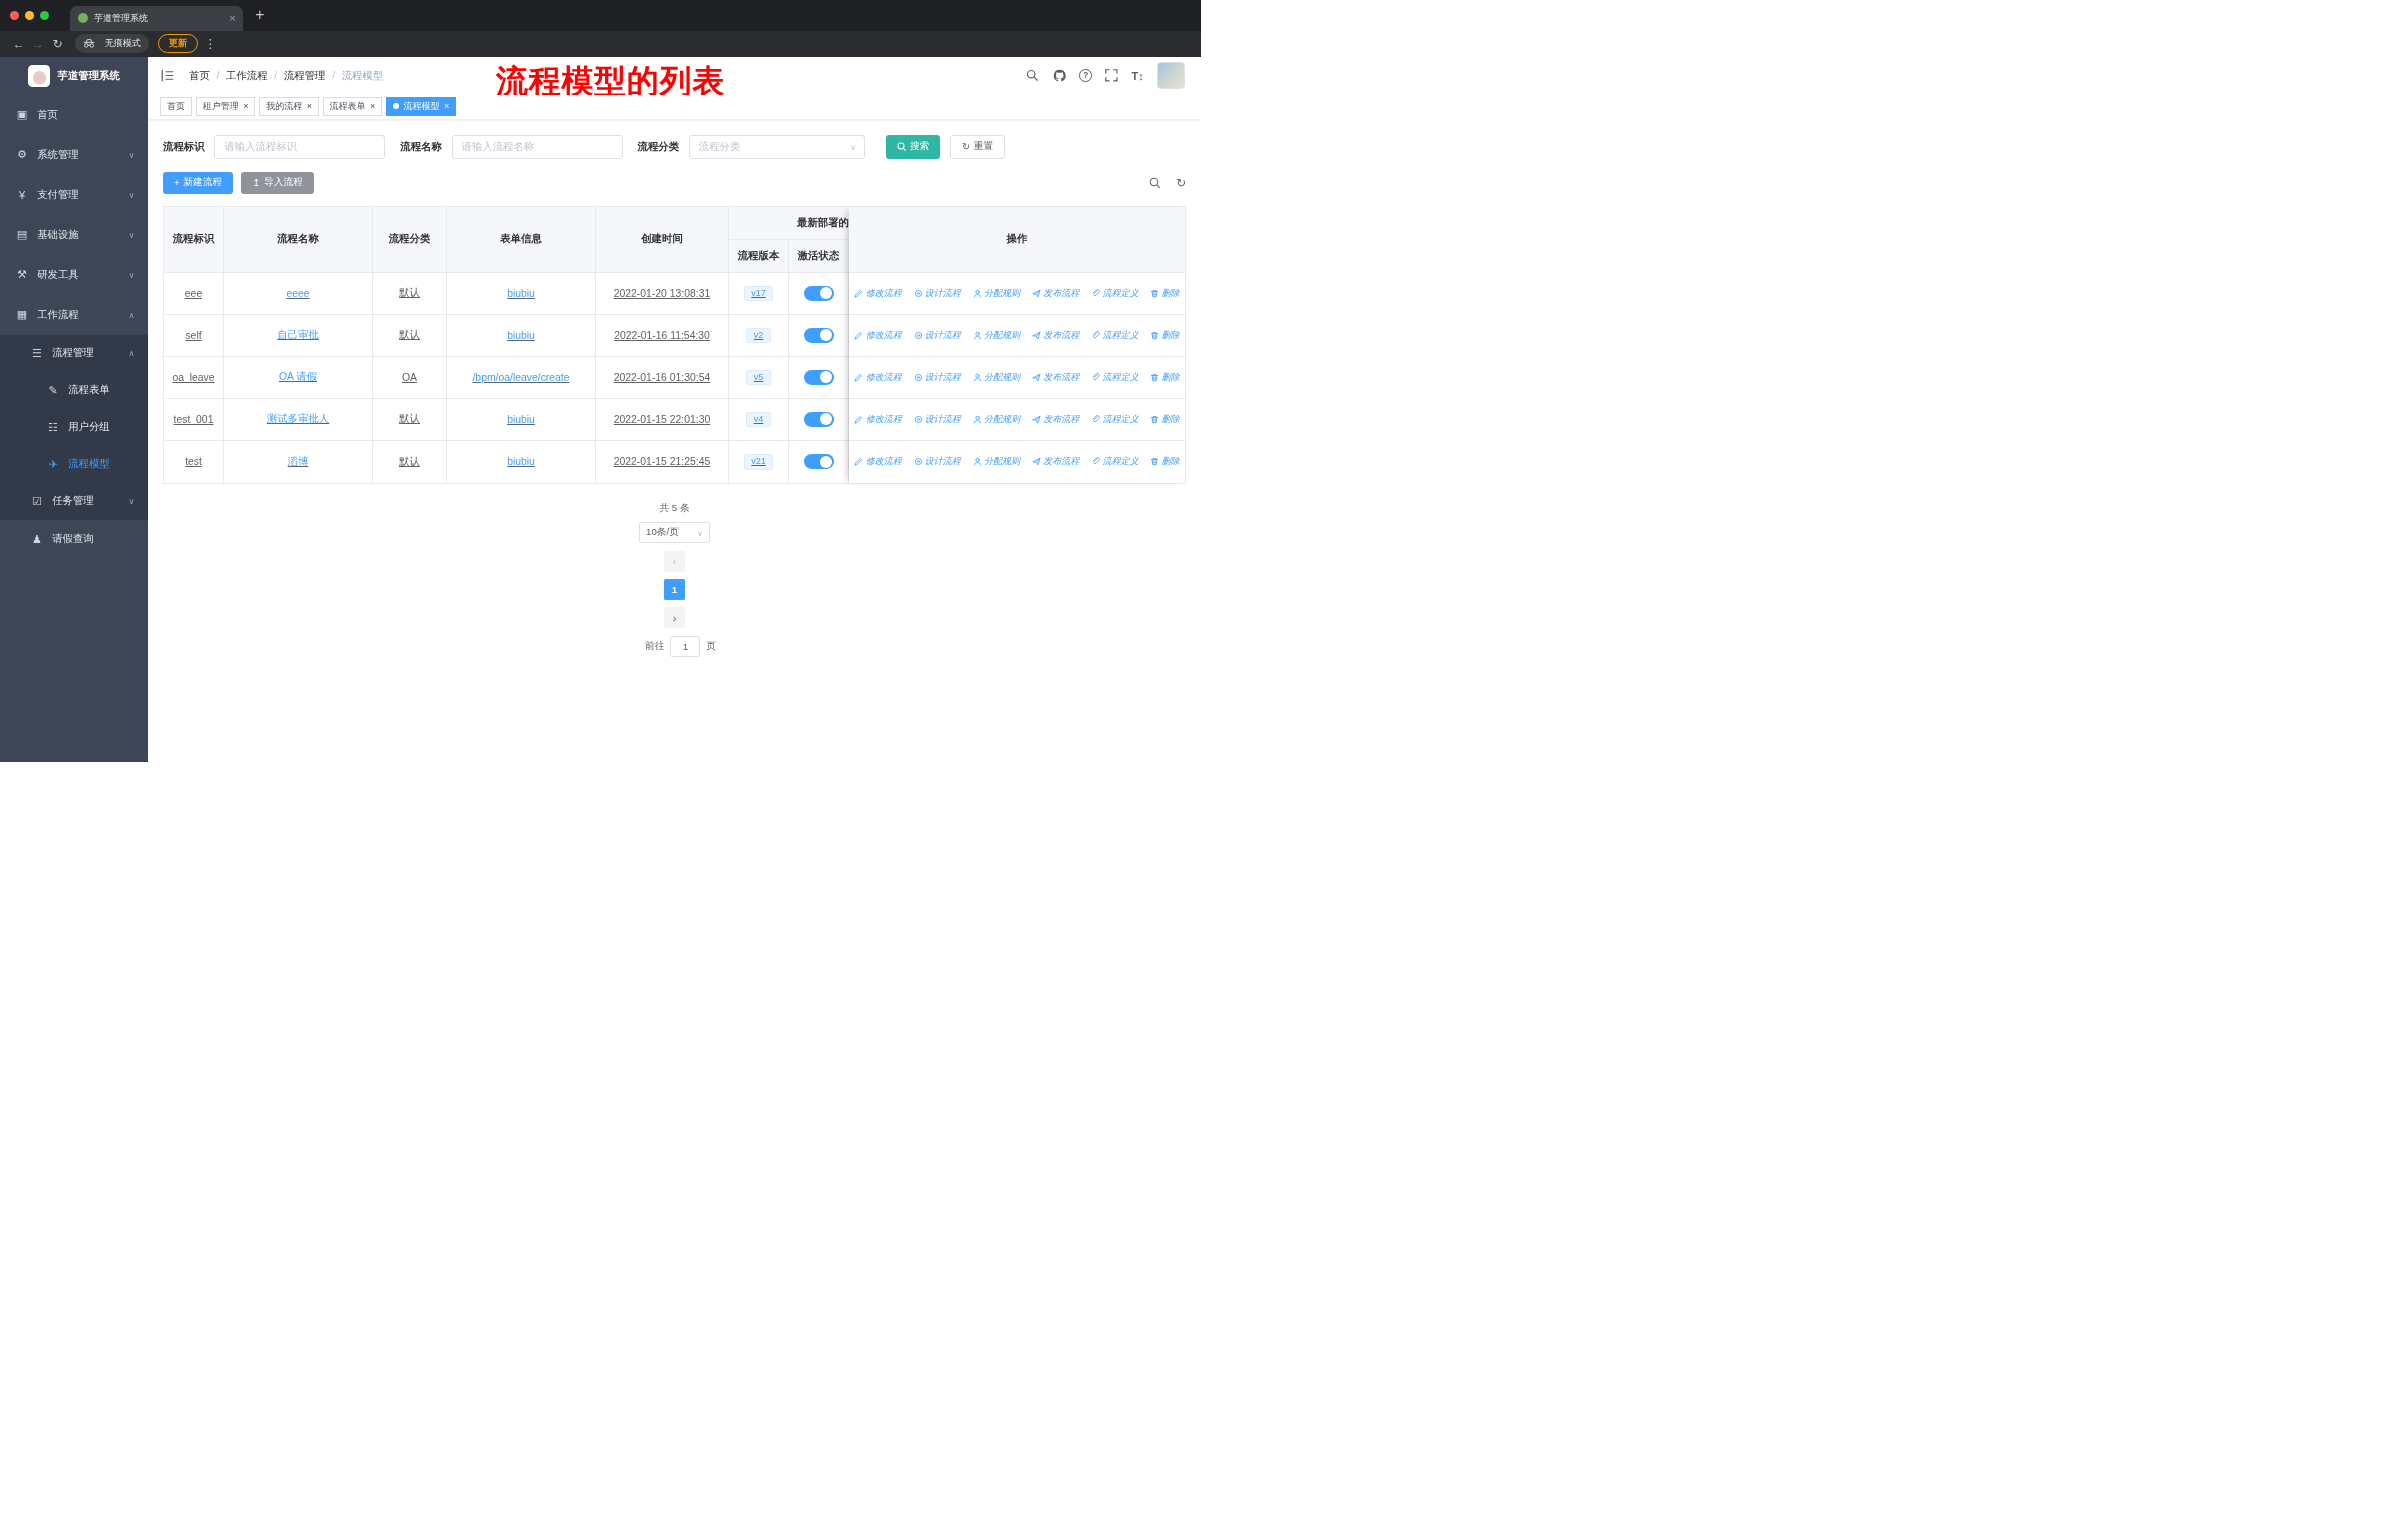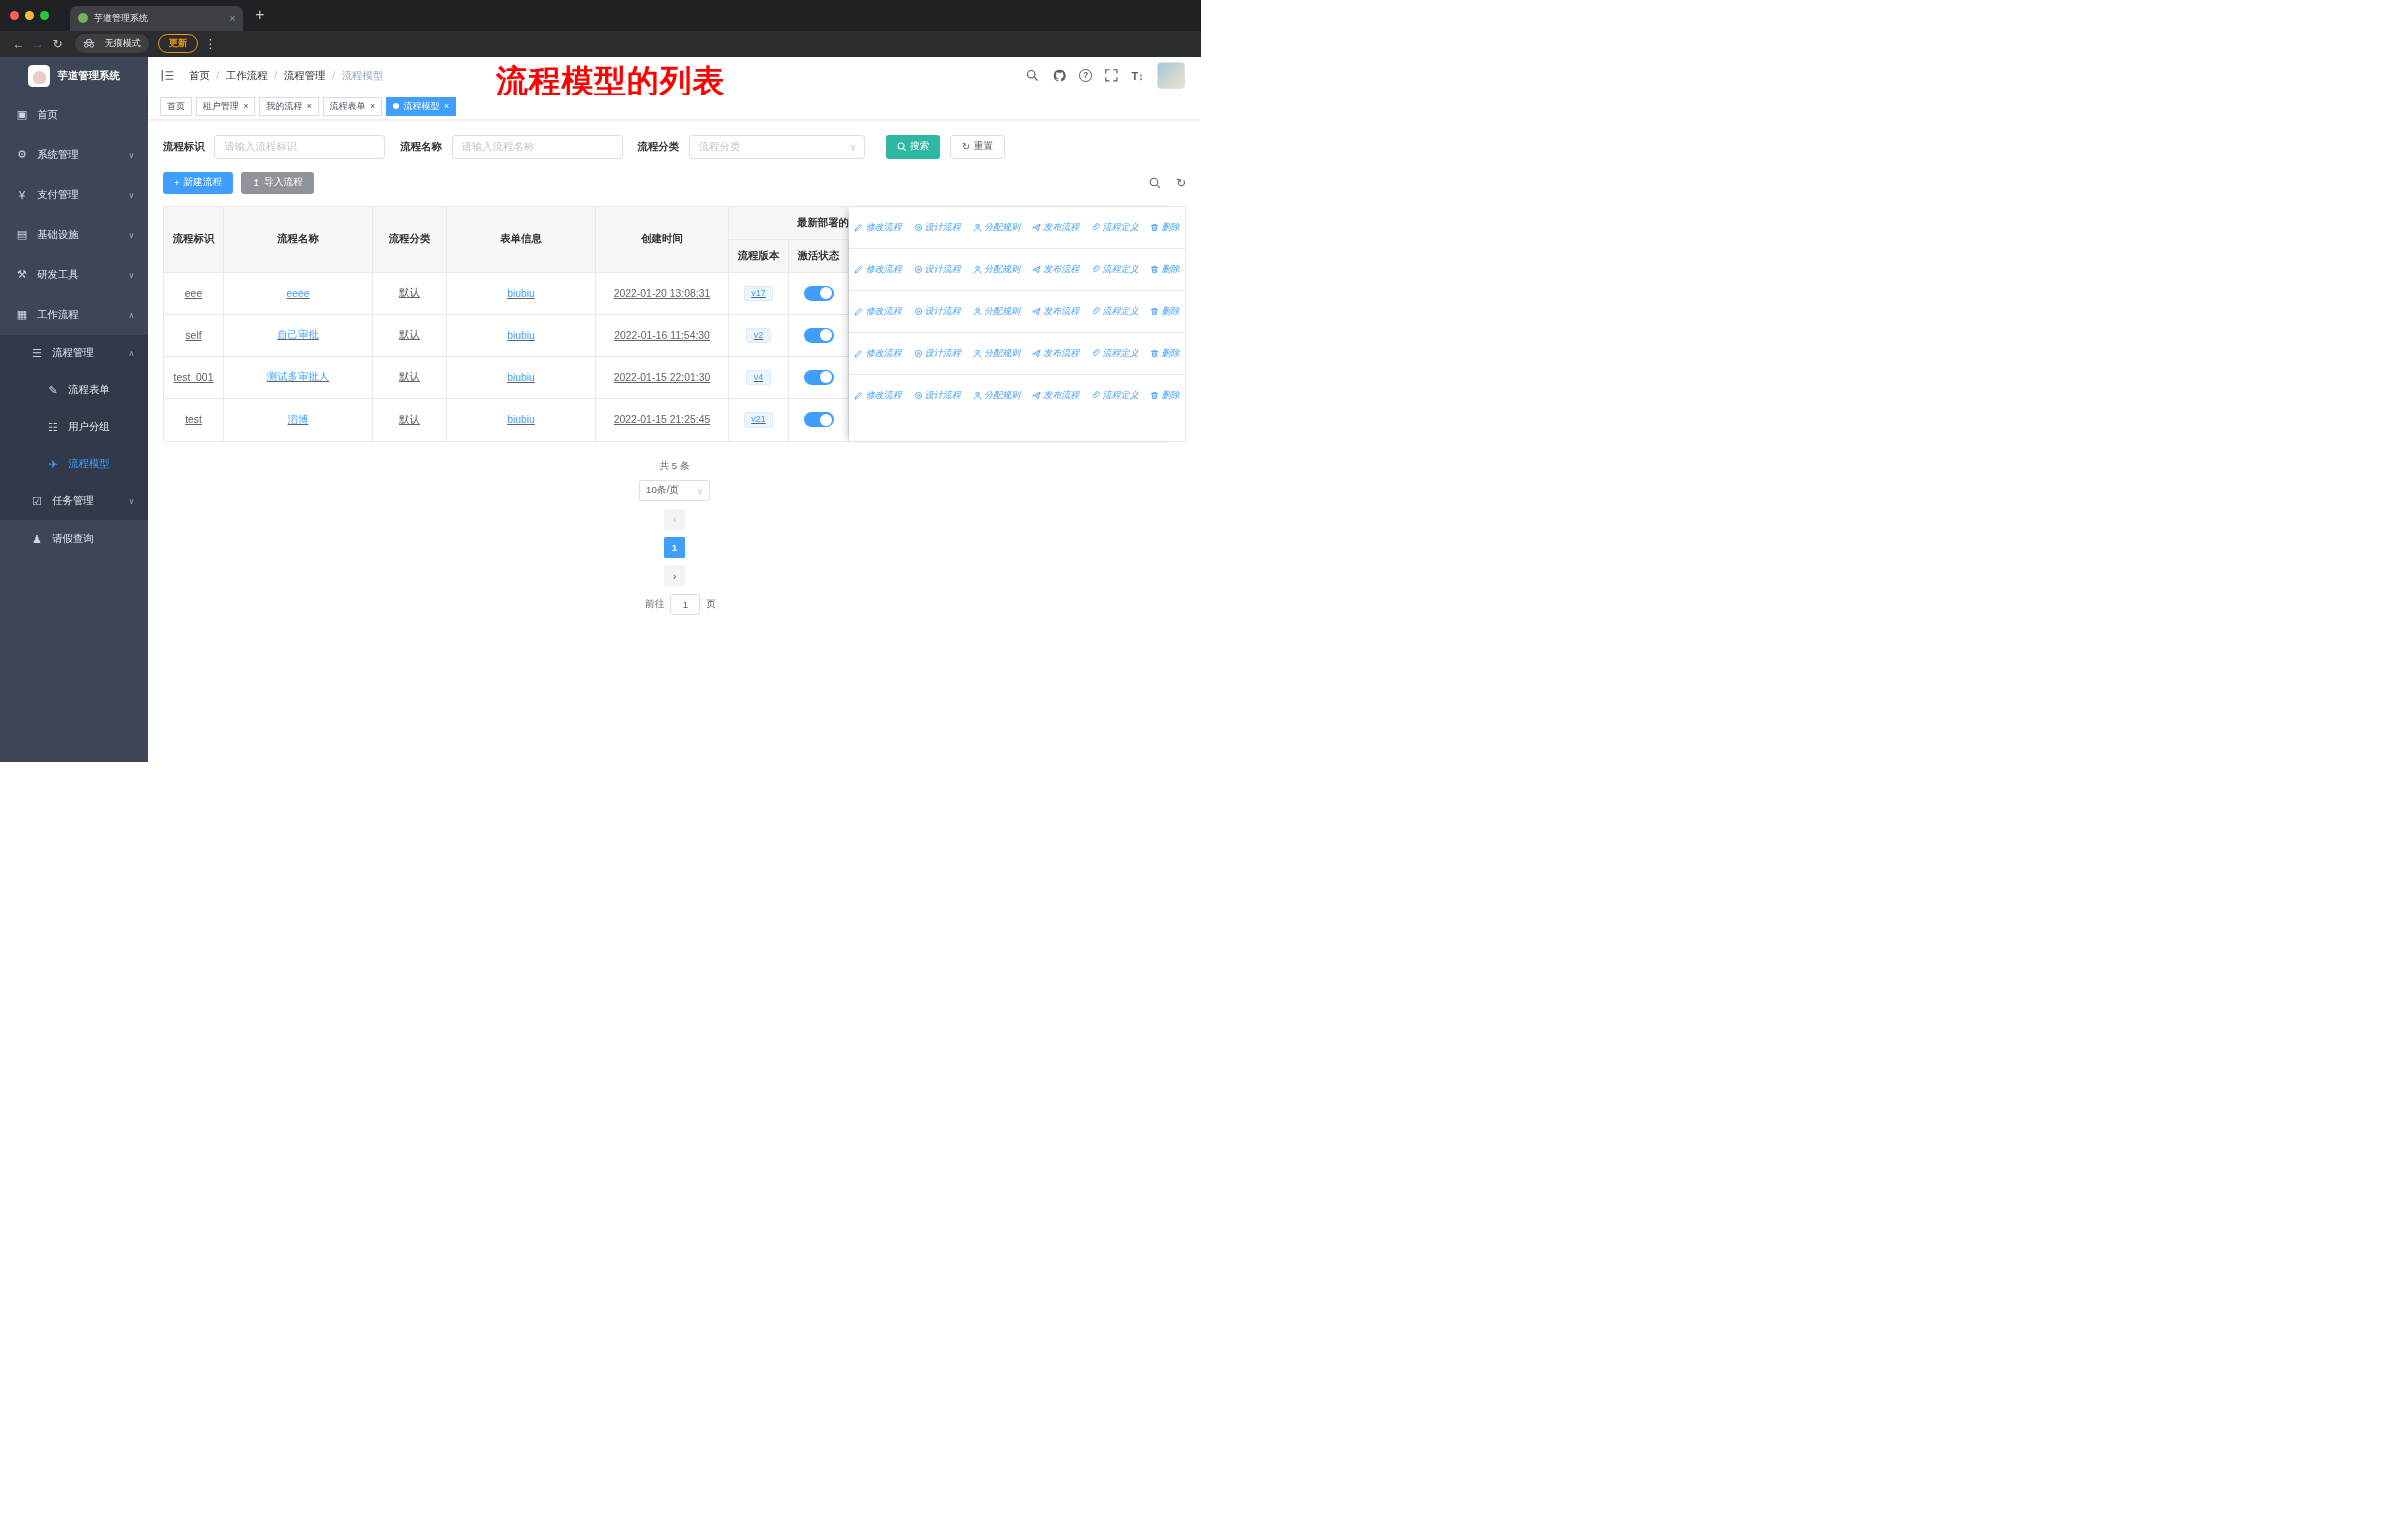--- a/index.html
+++ b/index.html
@@ -376,20 +376,38 @@
               <div class="td w4">2022-01-16 11:54:30</div>
               <div class="td w5">
                 <span class="vtag">v2</span>
               </div>
               <div class="td w6">
                 <div class="switch"></div>
               </div>
               <div class="td fill"></div>
             </div>
             <div class="trow">
+              <div class="td w0">oa_leave</div>
+              <div class="td w1">
+                <a class="link">OA 请假</a>
+              </div>
+              <div class="td w2">OA</div>
+              <div class="td w3">
+                <a class="link">/bpm/oa/leave/create</a>
+              </div>
+              <div class="td w4">2022-01-16 01:30:54</div>
+              <div class="td w5">
+                <span class="vtag">v5</span>
+              </div>
+              <div class="td w6">
+                <div class="switch"></div>
+              </div>
+              <div class="td fill"></div>
+            </div>
+            <div class="trow">
               <div class="td w0">test_001</div>
               <div class="td w1">
                 <a class="link">测试多审批人</a>
               </div>
               <div class="td w2">默认</div>
               <div class="td w3">
                 <a class="link">biubiu</a>
               </div>
               <div class="td w4">2022-01-15 22:01:30</div>
               <div class="td w5">
@@ -414,20 +432,21 @@
                 <span class="vtag">v21</span>
               </div>
               <div class="td w6">
                 <div class="switch"></div>
               </div>
               <div class="td fill"></div>
             </div>
           </div>
 
         <div class="op-col">
+          <div class="op-head">操作</div>
           <div id="opBody">
               <div class="op-row">
                 <a class="op-link">
                   <svg viewBox="0 0 12 12" fill="none" stroke="currentColor" stroke-width="1.1" stroke-linecap="round" stroke-linejoin="round">
                     <path d="M1.6 10.4l.8-2.6 5.8-5.8 1.8 1.8-5.8 5.8-2.6.8z"></path>
                   </svg>
                   <span>修改流程</span>
                 </a>
                 <a class="op-link">
                   <svg viewBox="0 0 12 12" fill="none" stroke="currentColor" stroke-width="1.1" stroke-linecap="round" stroke-linejoin="round">

